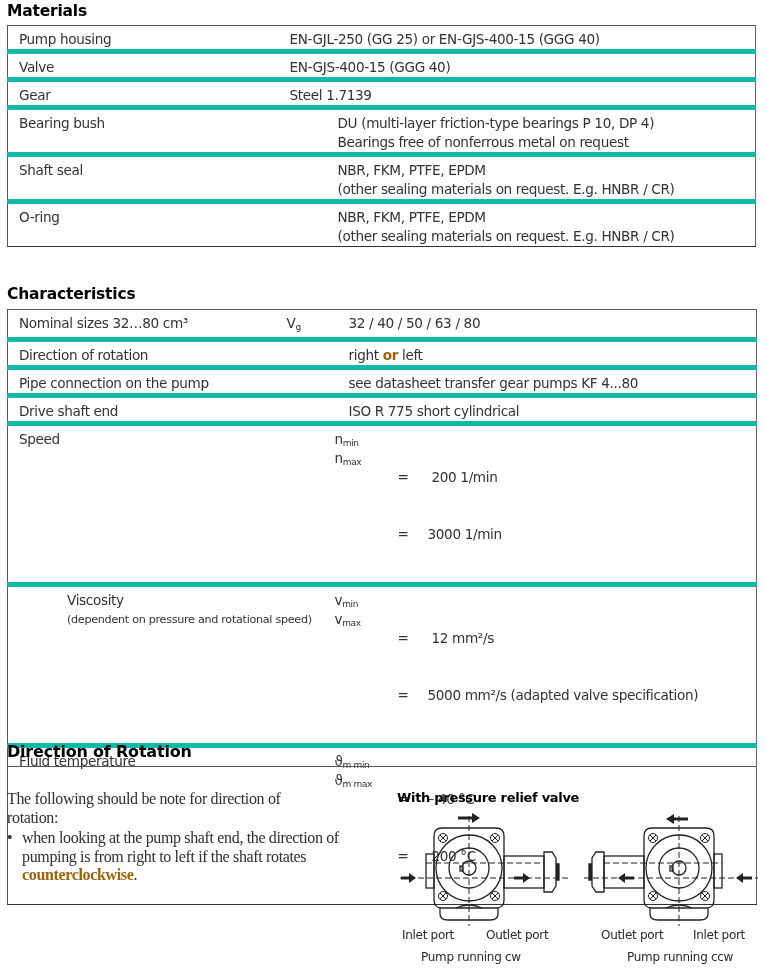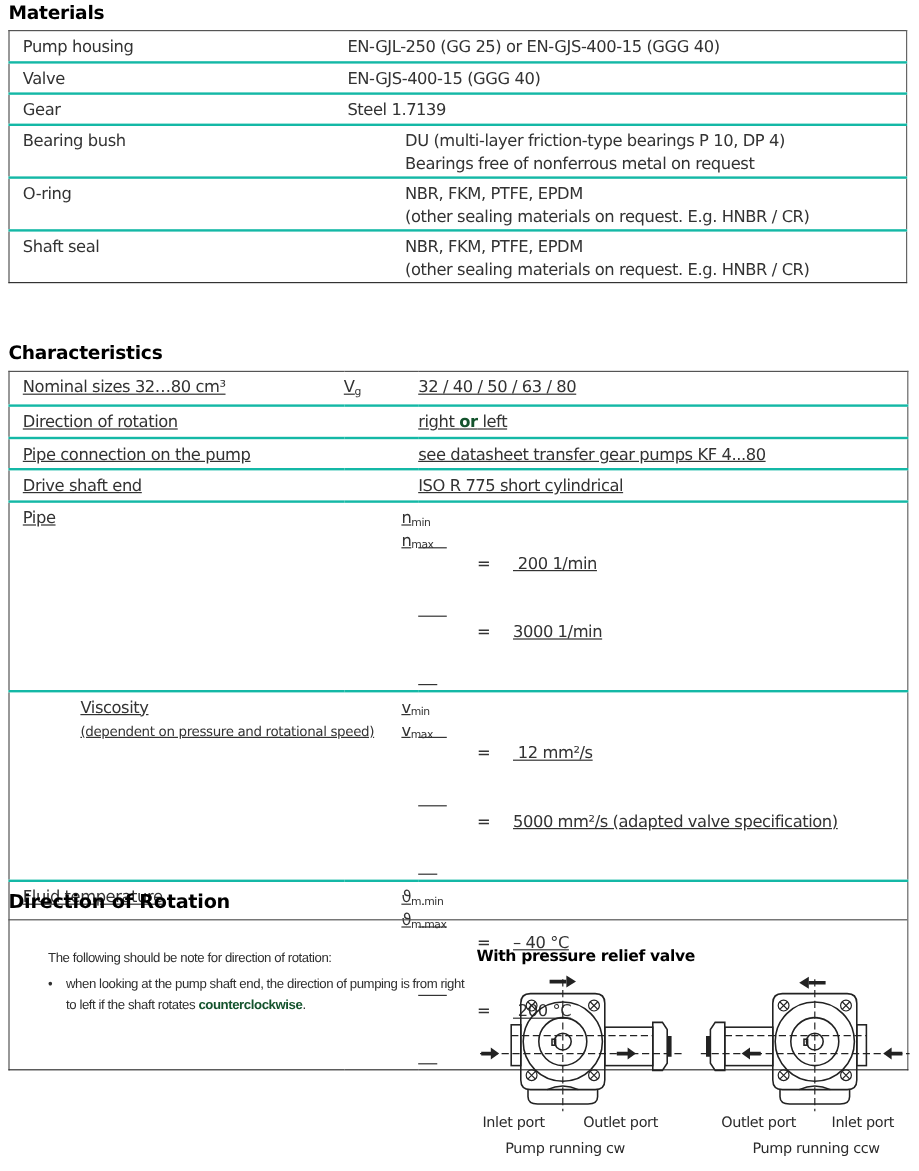--- a/index.html
+++ b/index.html
@@ -13,54 +13,54 @@
     font-family: "DejaVu Sans", sans-serif; font-weight: bold;
     font-size: 15.5px; color: #000000; letter-spacing: -0.2px;
   }
   table.spec {
     position: absolute; border-collapse: collapse; table-layout: fixed;
     font-size: 13.6px; color: #333;
     font-family: "DejaVu Sans", sans-serif;
     letter-spacing: -0.35px;
   }
   table.spec td {
-    border-top: 2px solid #14b8a6; border-bottom: 1px solid #444;
+    border-top: 5px solid #14b8a6; border-bottom: 1px solid #444;
     padding: 0; vertical-align: top; line-height: 19px;
   }
   table.spec tr:first-child td { border-top: 1.5px solid #555; }
   table.spec tr:last-child td { border-bottom: 1.5px solid #333; }
   table.spec td:first-child { border-left: 1.5px solid #555; padding-left: 11px; }
   table.spec td:last-child { border-right: 1.5px solid #666; }
 
   #materials { left: 7px; top: 25px; width: 749px; }
   #materials td { height: 26px; padding-top: 4px; box-sizing: border-box; }
   #materials tr.two td { height: 44px; }
   #materials col.c1 { width: 282px; }
 
   #characteristics { left: 7px; top: 309px; width: 749px; }
-  #characteristics td { height: 26.6px; padding-top: 4px; box-sizing: border-box; text-decoration: underline; }
+  #characteristics td { height: 26.6px; padding-top: 4px; box-sizing: border-box; }
   #characteristics tr.two td { height: 45px; }
   #characteristics col.c1 { width: 279px; }
   #characteristics col.c2 { width: 62px; }
   #characteristics col.c3 { width: 408px; }
 
   .sym { font-size: 11px; color: #333; }
   .sym .main { font-size: 13.6px; }
   .sym sub, .sym .s { font-size: 9px; vertical-align: -2px; }
   .line { display: block; height: 19px; white-space: nowrap; padding-left: 48px; }
   .small { font-size: 11.2px; letter-spacing: -0.3px; }
   .eq { display: inline-block; width: 30px; padding-left: 1px; }
-  b.bold { font-weight: bold; color: #14532d; }
+  b.bold { font-weight: bold; color: #a16207; }
 
   .rule { position: absolute; left: 7px; width: 749px; height: 0; border-top: 1.5px solid #555; }
 
   .para {
     position: absolute; left: 7px; top: 790px; width: 360px;
-    font-family: Liberation Sans, sans-serif; font-size: 11px;
-    line-height: 18.5px; color: #2f2f2f; letter-spacing: -0.35px; margin-left: 33px;
+    font-family: Liberation Serif, serif; font-size: 16px;
+    line-height: 18.5px; color: #2f2f2f; letter-spacing: -0.35px;
   }
   .para p { margin: 0; }
   .bullet { display: flex; margin-top: 2px; }
   .bullet .dot { width: 15px; flex: none; }
 
   .fig-title {
     position: absolute; left: 397px; top: 790px;
     font-family: "DejaVu Sans", sans-serif; font-weight: bold;
     font-size: 13px; color: #000000; letter-spacing: -0.3px;
   }
@@ -95,28 +95,28 @@
     <td>Steel 1.7139</td>
   </tr>
   <tr class="two">
     <td>Bearing bush</td>
     <td>
       <span class="line">DU (multi-layer friction-type bearings P 10, DP 4)</span>
       <span class="line">Bearings free of nonferrous metal on request</span>
     </td>
   </tr>
   <tr class="two">
-    <td>O-ring</td>
+    <td>Shaft seal</td>
     <td>
       <span class="line">NBR, FKM, PTFE, EPDM</span>
       <span class="line">(other sealing materials on request. E.g. HNBR / CR)</span>
     </td>
   </tr>
   <tr class="two">
-    <td>Shaft seal</td>
+    <td>O-ring</td>
     <td>
       <span class="line">NBR, FKM, PTFE, EPDM</span>
       <span class="line">(other sealing materials on request. E.g. HNBR / CR)</span>
     </td>
   </tr>
 </tbody>
   </table>
 
 <h2 class="sec-title" style="top:285px">Characteristics</h2>
 
@@ -141,21 +141,21 @@
     <td>Pipe connection on the pump</td>
     <td></td>
     <td>see datasheet transfer gear pumps KF 4...80</td>
   </tr>
   <tr>
     <td>Drive shaft end</td>
     <td></td>
     <td>ISO R 775 short cylindrical</td>
   </tr>
   <tr class="two">
-    <td>Pipe</td>
+    <td>Speed</td>
     <td class="sym">
       <span class="line"><span class="main">n</span><span class="s">min</span></span>
       <span class="line"><span class="main">n</span><span class="s">max</span></span>
     </td>
     <td style="white-space:pre">
       <span class="line"><span class="eq">=</span><span>  200 1/min</span></span>
       <span class="line"><span class="eq">=</span><span>3000 1/min</span></span>
     </td>
   </tr>
   <tr class="two">

